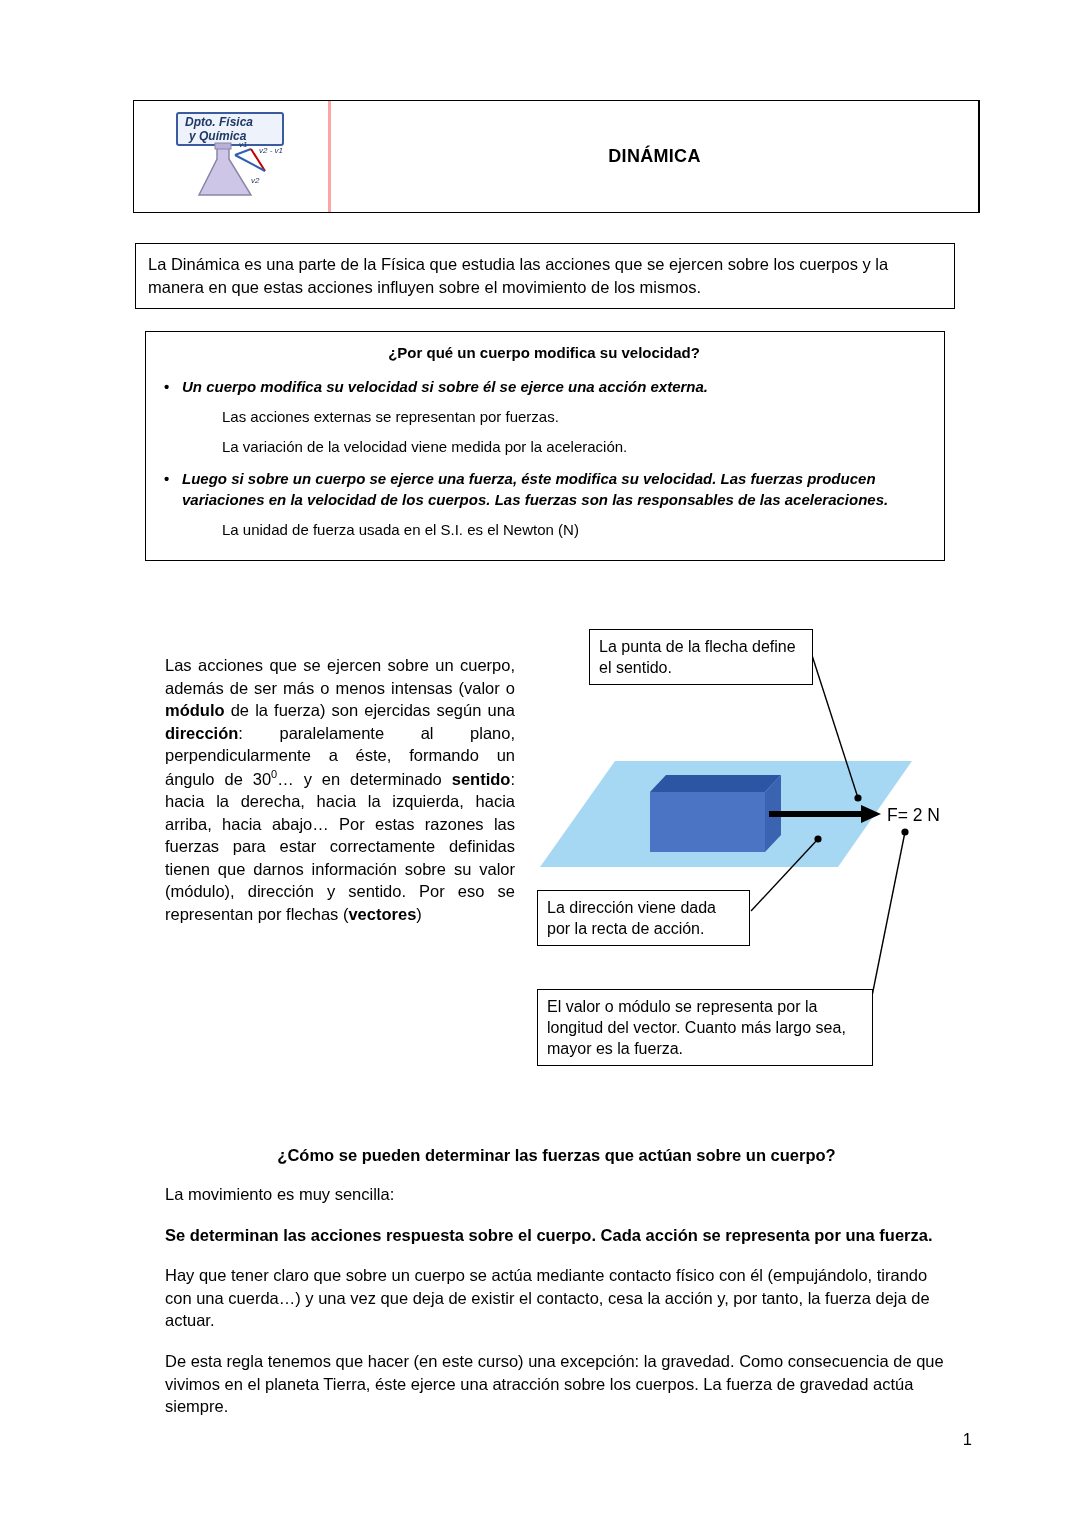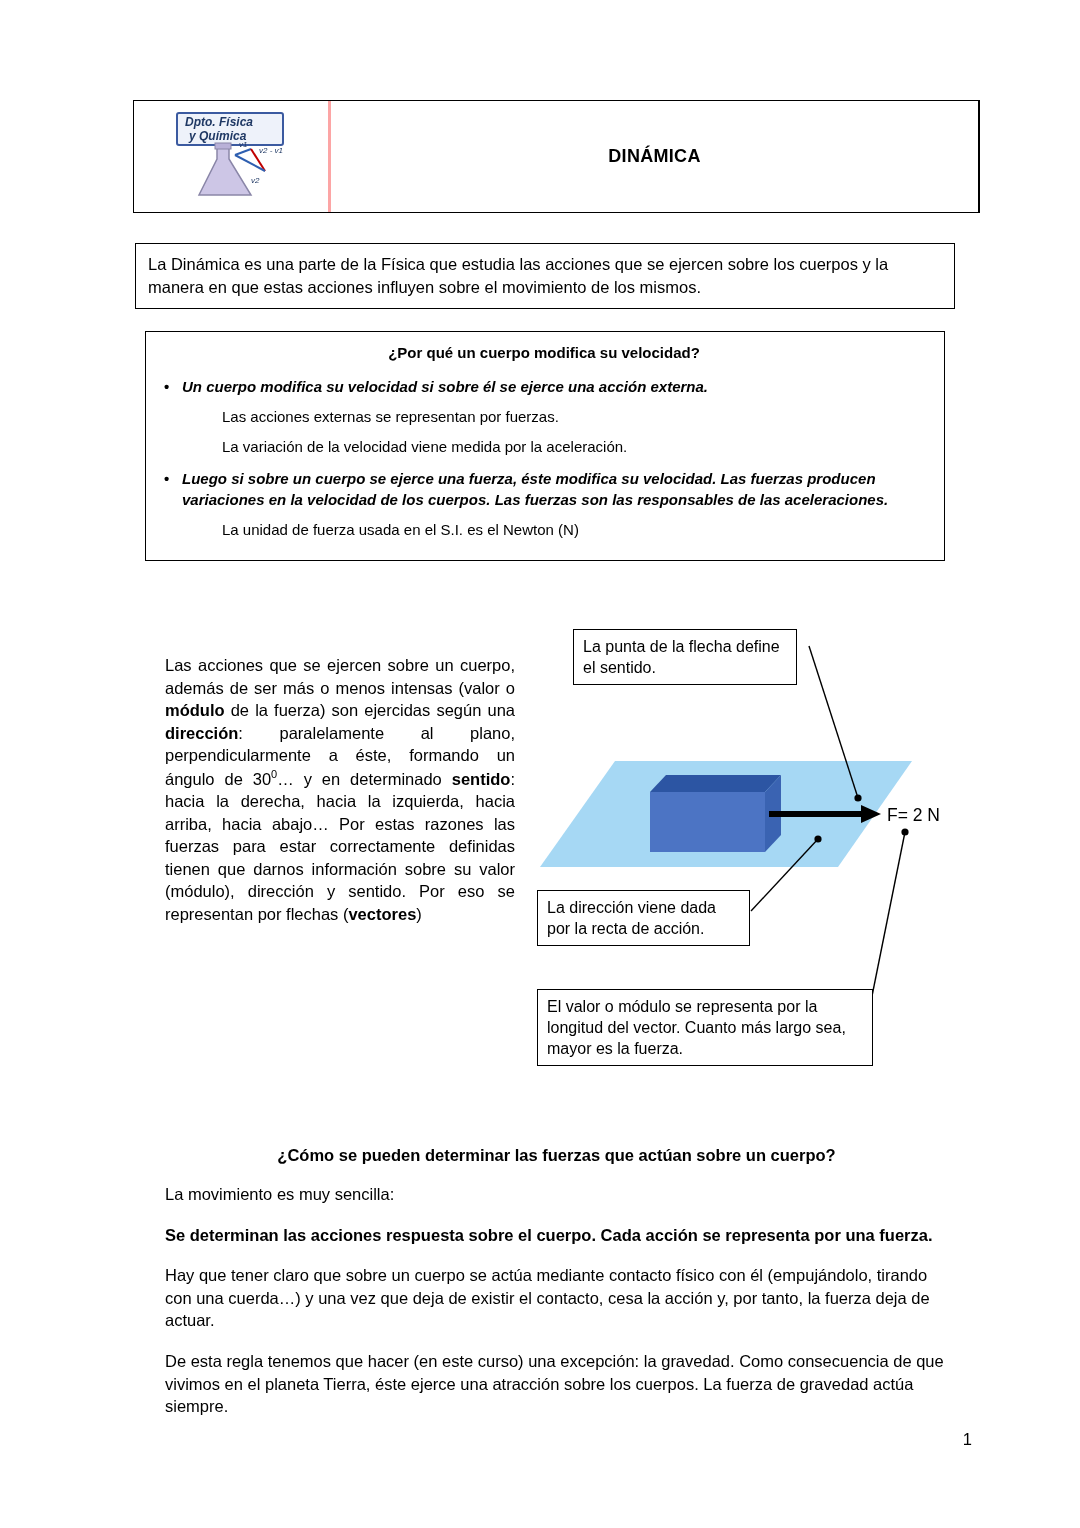--- a/index.html
+++ b/index.html
@@ -26,21 +26,21 @@
   .sub-item { margin:10px 0 0 62px; line-height:1.35; }
 
   
   .vector-section { position:relative; height:482px; margin-top:63px; }
   .vector-paragraph { position:absolute; left:32px; top:30px; width:350px; font-size:16.5px; line-height:1.37; text-align:justify; }
   .vector-paragraph .bold { font-weight:bold; }
   .vector-paragraph sup { font-size:11px; }
   .diagram { position:absolute; left:380px; top:0; width:462px; height:482px; }
   .diagram svg { position:absolute; left:0; top:0; }
   .callout { position:absolute; border:1px solid #000; background:#fff; padding:6px 9px; font-size:16px; line-height:1.32; }
-  .callout-sentido   { left:60px;  top:5px;   width:224px; }
+  .callout-sentido   { left:76px;  top:5px;   width:224px; }
   .callout-direccion { left:24px;  top:266px; width:213px; }
   .callout-modulo    { left:24px;  top:365px; width:336px; }
 
   
   .determine-heading { margin-top:40px; text-align:center; font-weight:bold; font-size:16.5px; }
   .body-text { margin:18px 35px 0 32px; font-size:16.5px; line-height:1.37; }
   .body-text.bold { font-weight:bold; }
 
   .page-number { position:absolute; right:108px; top:1430px; font-size:16.5px; }
 

